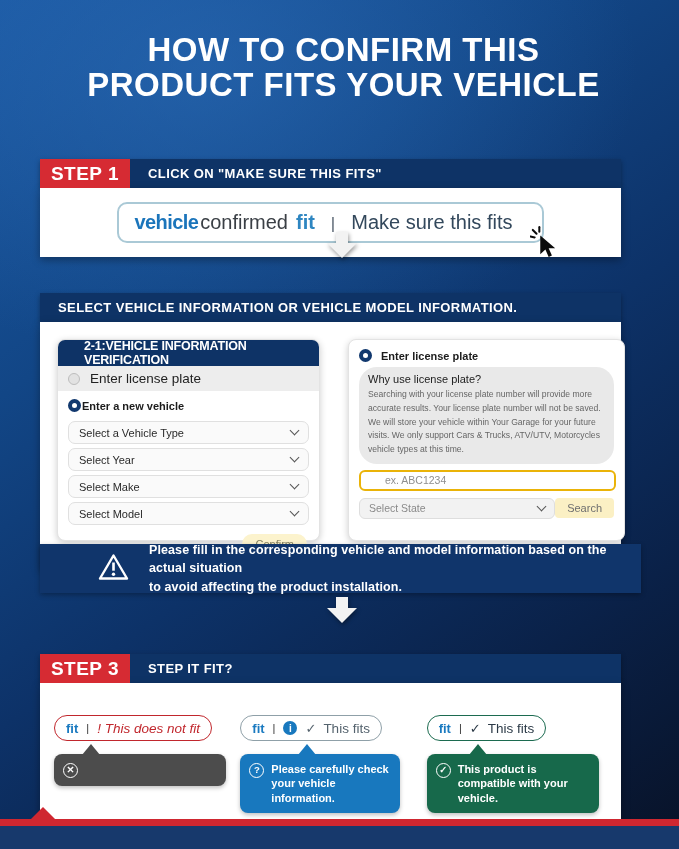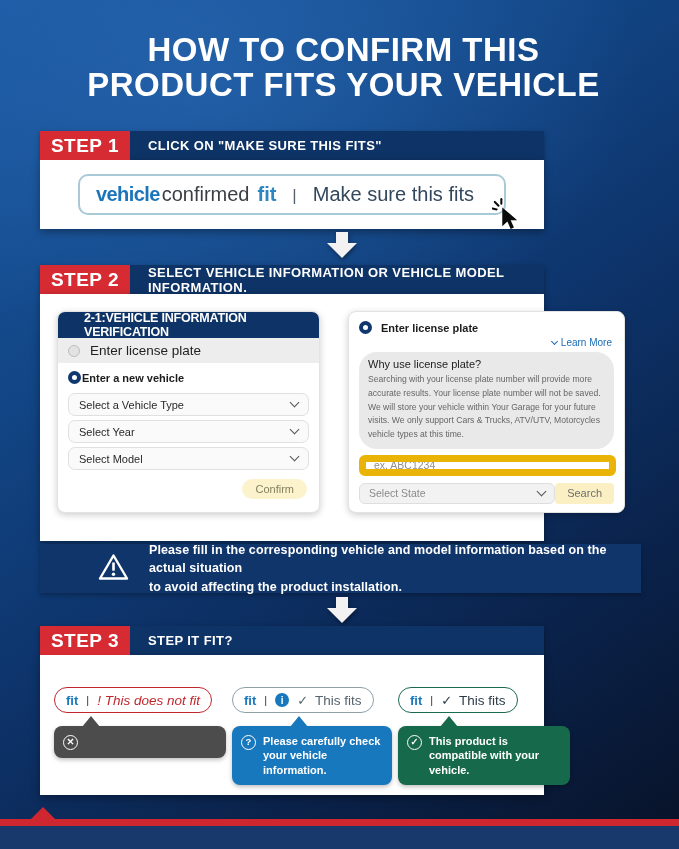--- a/index.html
+++ b/index.html
@@ -11,21 +11,21 @@
     background:
       radial-gradient(ellipse 620px 420px at 30% 8%, rgba(45,110,185,.55), rgba(45,110,185,0) 70%),
       linear-gradient(145deg, #1a58a2 0%, #124686 30%, #0d3268 55%, #0a2148 78%, #081227 100%);
   }
 
   
   .title { position:absolute; top:32px; left:4px; width:100%; text-align:center;
     color:#ffffff; font-weight:bold; font-size:33px; line-height:35px; letter-spacing:.5px; }
 
   
-  .sec { position:absolute; left:40px; width:504px; }
+  .sec { position:absolute; left:40px; width:581px;margin-top:28px; }
   .sec1 { top:131px; } .sec2 { top:265px; } .sec3 { top:626px; }
   .step-bar { display:flex; height:29px; background:#0e3366; box-shadow:0 2px 5px rgba(0,0,0,.35); }
   .step-badge { width:90px; flex:0 0 90px; background:#d62b33; color:#fff; font-weight:bold;
     font-size:19px; display:flex; align-items:center; justify-content:center; letter-spacing:.5px; }
   .step-label { color:#fff; font-weight:bold; font-size:13px; display:flex; align-items:center;
     padding-left:18px; letter-spacing:.4px; }
   .panel { background:#ffffff; box-shadow:0 3px 8px rgba(0,0,0,.35); }
 
   
   .panel1 { height:69px; display:flex; align-items:center; justify-content:center; }
@@ -72,24 +72,24 @@
 
   .row-plate2 { display:flex; align-items:center; gap:9px; padding:9px 10px 1px; font-size:11px;
     color:#1c1c1c; font-weight:bold; }
   .learn-more { display:flex; justify-content:flex-end; align-items:center; gap:4px; padding:2px 12px 0;
     color:#1a6bb5; font-size:10px; cursor:pointer; }
   .chev-blue { width:5px; height:5px; border-right:1.4px solid #1a6bb5; border-bottom:1.4px solid #1a6bb5;
     transform:rotate(45deg); margin-top:-2px; }
   .info-box { margin:4px 10px 0; background:#e9e9e9; border-radius:18px; padding:6px 9px 7px; }
   .info-title { font-size:11px; color:#222; margin-bottom:3px; }
   .info-body { font-size:8.6px; color:#666; line-height:1.6; }
-  .plate-input { display:block; width:257px; margin:6px 10px 0; height:21px; border:7px solid #eab308;
-    border-radius:6px; padding-left:8px; font-size:10.5px; color:#333; background:#fff; font-family:inherit; }
+  .plate-input { display:block; width:257px; margin:6px 10px 0; height:21px; border:2px solid #eab308;
+    border-radius:6px; padding-left:24px; font-size:10.5px; color:#333; background:#fff; font-family:inherit; }
   .plate-input::placeholder { color:#8f8f8f; }
-  .state-row { margin:7px 10px 0; display:flex; gap:0; }
+  .state-row { margin:7px 10px 0; display:flex; align-items:center; gap:0; }
   .state-select { flex:1; height:21px; background:#f2f2f2; border:1px solid #dedede; border-radius:6px;
     display:flex; align-items:center; justify-content:space-between; padding:0 9px; color:#8a8a8a;
     font-size:10.5px; cursor:pointer; }
   .btn-search { background:#fbf0c4; color:#6f6f6f; font-size:11px; padding:4px 12px; border-radius:4px;
     border:none; font-family:inherit; cursor:pointer; }
 
   
   .warning { position:absolute; left:40px; top:544px; width:601px; height:49px; background:#10356b;
     display:flex; align-items:center; gap:20px; padding-left:58px; color:#fff;
     box-shadow:0 2px 5px rgba(0,0,0,.3); }
@@ -172,21 +172,20 @@
     </div>
   </div>
 
   <div class="down-arrow arrow1">
     <div class="stem"></div>
       <div class="head"></div>
   </div>
 
   <div class="sec sec2">
     <div class="step-bar">
-      <div class="step-badge">STEP 2</div>
       <div class="step-label">SELECT VEHICLE INFORMATION OR VEHICLE MODEL INFORMATION.</div>
     </div>
     <div class="panel panel2">
 
       <div class="card card-left">
         <div class="card-header">2-1:VEHICLE INFORMATION VERIFICATION</div>
         <div class="row-plate">
           <span class="radio radio-off"></span>
           <span>Enter license plate</span>
         </div>
@@ -196,36 +195,36 @@
         </div>
         <div class="dropdown">
           <span>Select a Vehicle Type</span>
           <span class="chev"></span>
         </div>
         <div class="dropdown">
           <span>Select Year</span>
           <span class="chev"></span>
         </div>
         <div class="dropdown">
+          <span>Select Make</span>
+          <span class="chev"></span>
+        </div>
+        <div class="dropdown">
           <span>Select Model</span>
           <span class="chev"></span>
         </div>
         <div class="confirm-row">
           <button class="btn-cream">Confirm</button>
         </div>
       </div>
 
       <div class="card card-right">
         <div class="row-plate2">
           <span class="radio radio-on"></span>
           <span>Enter license plate</span>
-        </div>
-        <div class="learn-more">
-          <span class="chev-blue"></span>
-          <span>Learn More</span>
         </div>
         <div class="info-box">
           <div class="info-title">Why use license plate?</div>
           <div class="info-body">Searching with your license plate number will provide more accurate results. Your license plate number will not be saved. We will store your vehicle within Your Garage for your future visits. We only support Cars &amp; Trucks, ATV/UTV, Motorcycles vehicle types at this time.</div>
         </div>
         <input class="plate-input" type="text" placeholder="ex. ABC1234" style="">
         <div class="state-row">
           <div class="state-select">
             <span>Select State</span>
             <span class="chev"></span>

